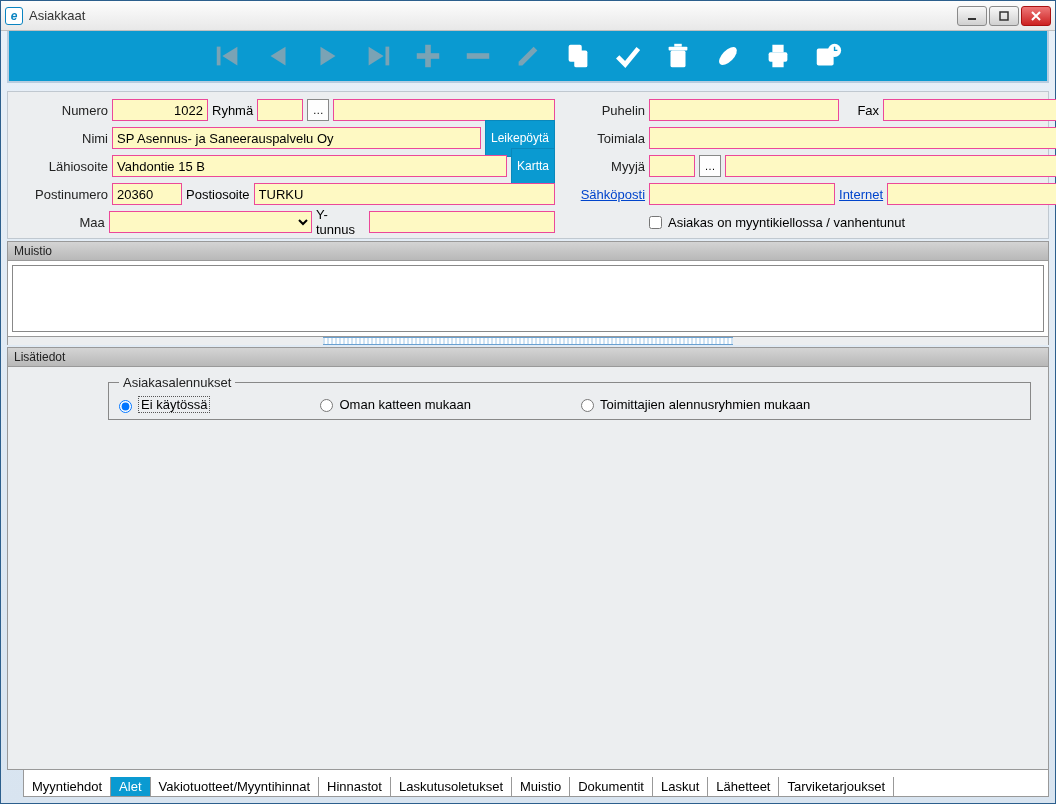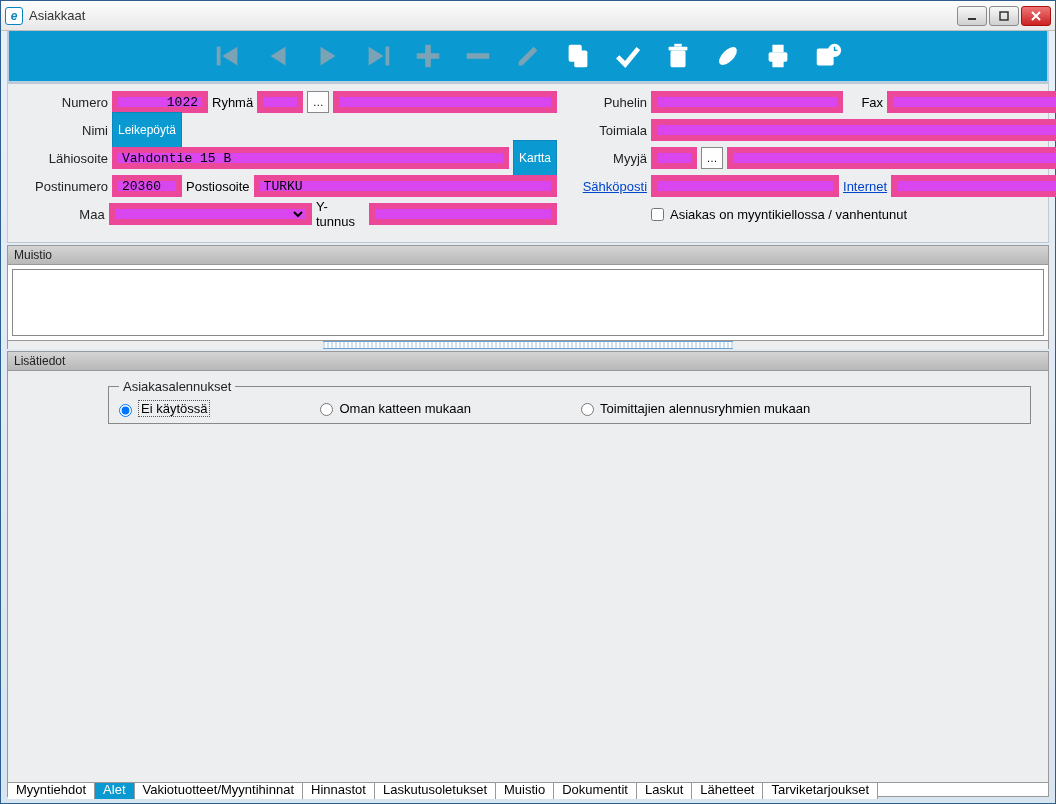--- a/index.html
+++ b/index.html
@@ -57,33 +57,33 @@
 .tbtn {
   width: 32px; height: 32px;
   display: flex; align-items: center; justify-content: center;
   cursor: pointer;
 }
 .tbtn svg { width: 30px; height: 30px; }
 .tbtn .gray { fill:#7aa3b5; }
 .tbtn .white { fill:#fff; }
 
 .form-area {
-  margin: 0 6px 0 6px;
+  margin: 8px 6px 0 6px;
   background: #eceef0;
   border: 1px solid #c0c8d0;
-  padding: 6px 4px 16px 4px;
+  padding: 6px 4px 4px 4px;
 }
 .form-grid { display: flex; gap: 20px; }
 .col { flex: 1; display: flex; flex-direction: column; gap: 4px; }
 .row { display: flex; align-items: center; gap: 4px; height: 24px; }
 .lbl { text-align: right; width: 96px; color: #222; }
 .lblr { text-align: right; width: 70px; color: #222; }
 .input, select.input {
-  height: 22px; border: 6px solid #ec4899; background: #d946ef; padding: 0 4px;
-  font-family: Liberation Mono, monospace; font-size: 13px;
+  height: 22px; border: 1px solid #ec4899; background: #fef9c3; padding: 0 4px;
+  font-family: Liberation Sans, sans-serif; font-size: 13px;
 }
 .input.num { text-align: right; }
 .bluebtn {
   background: #0a9ad1; color: #fff; border: 1px solid #0a88bb;
   font-size: 12px; padding: 2px 5px; cursor: pointer; height: 37px;
 }
 .linklbl { color: #0044cc; text-decoration: underline; cursor: pointer; }
 .dotbtn {
   width: 22px; height: 22px; border: 1px solid #888; background: #fefefe;
   font-size: 11px; cursor: pointer;
@@ -119,25 +119,25 @@
 }
 fieldset.discounts {
   border: 1px solid #888; padding: 6px 10px;
 }
 fieldset.discounts legend { padding: 0 4px; color: #222; }
 .radios { display: flex; gap: 110px; align-items: center; }
 .radios label { display: flex; align-items: flex-end; gap: 6px; cursor: pointer; }
 .dotted-focus { border: 1px dotted #555; padding: 0 2px; }
 
 .tabs {
-  margin: 0 6px 6px 6px;
-  display: flex; align-items: center;
+  margin: 0 6px 6px 22px;
+  display: flex; align-items: flex-end;
   border: 1px solid #999; border-top: none;
   background: #fff;
-  height: 14px;
+  height: 27px;
 }
 .tab {
   border-right: 1px solid #999; padding: 2px 8px;
   font-size: 13px; cursor: pointer; background: #fff; display: flex; align-items:center;
 }
 .tab.active { background: #0a9ad1; color: #fff; }
 .chk { display: flex; align-items:center; gap: 6px; }
 </style>
 </head>
 <body>
@@ -251,20 +251,21 @@
         <div class="row">
           <span class="lbl">Numero</span>
           <input class="input num" style="width: 96px;" value="1022">
           <span>Ryhmä</span>
           <input class="input" style="width: 46px;" value="">
           <button class="dotbtn">…</button>
           <input class="input" style="flex: 1 1 0%;" value="">
         </div>
         <div class="row">
           <span class="lbl">Nimi</span>
+          <input class="input" style="flex: 1 1 0%;" value="SP Asennus- ja Saneerauspalvelu Oy">
           <button class="bluebtn">Leikepöytä</button>
         </div>
         <div class="row">
           <span class="lbl">Lähiosoite</span>
           <input class="input" style="flex: 1 1 0%;" value="Vahdontie 15 B">
           <button class="bluebtn">Kartta</button>
         </div>
         <div class="row">
           <span class="lbl">Postinumero</span>
           <input class="input" style="width: 70px;" value="20360">

